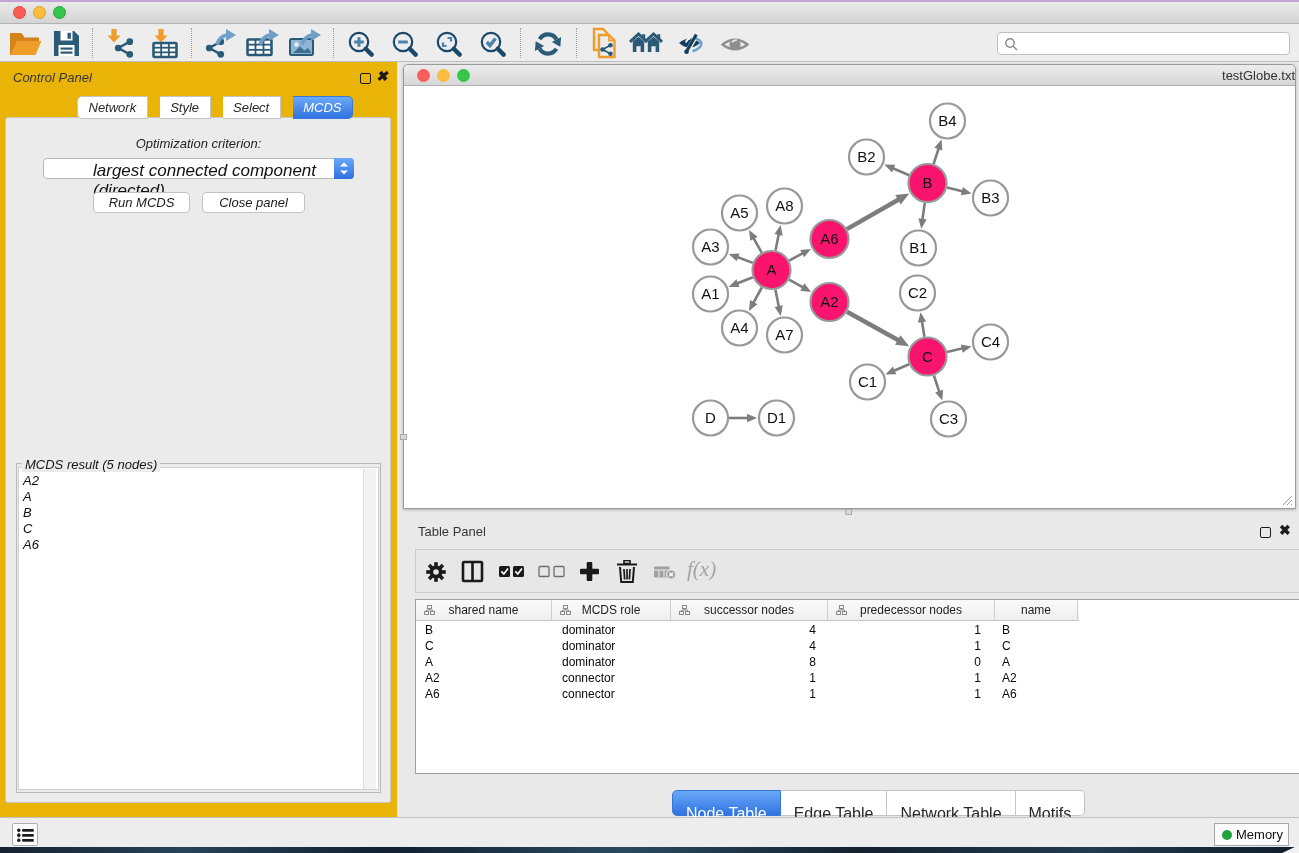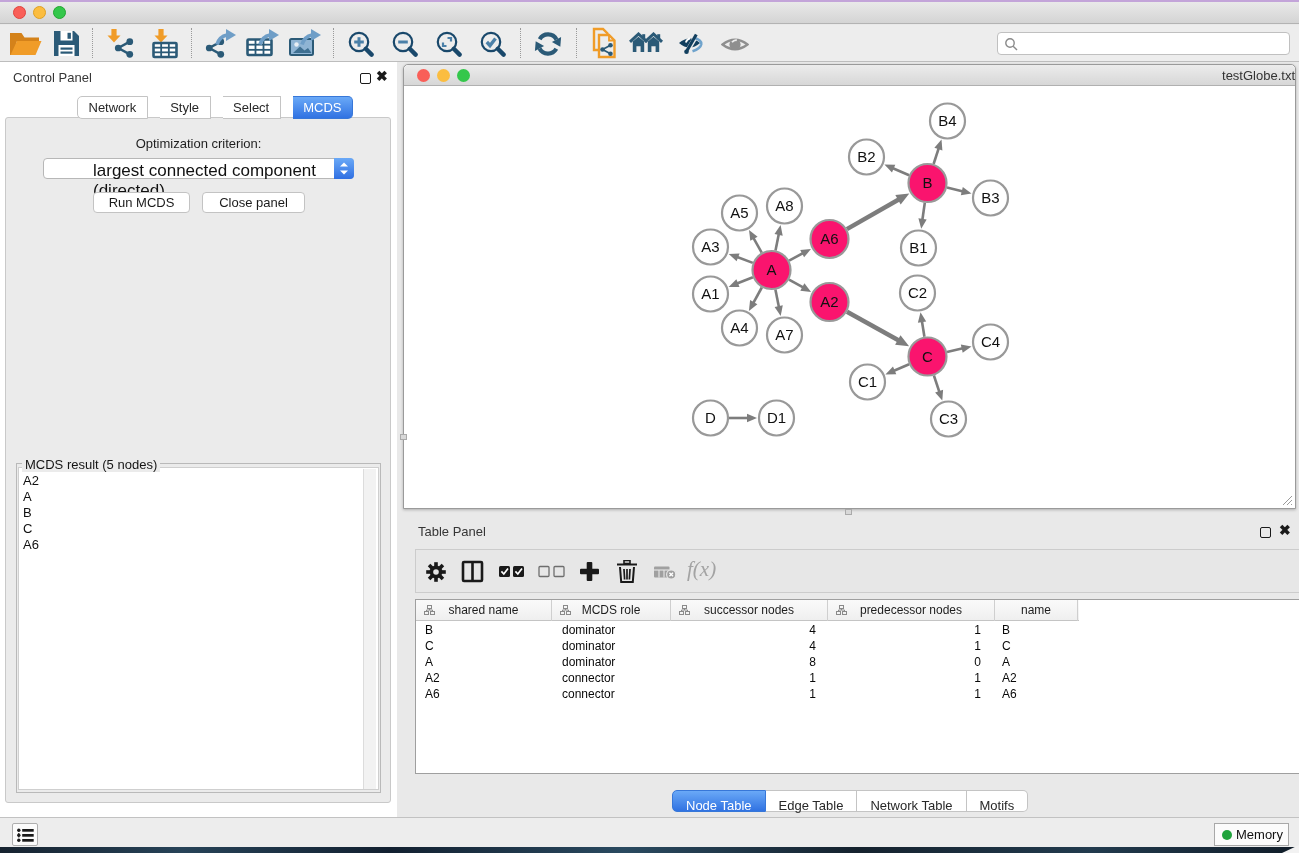--- a/index.html
+++ b/index.html
@@ -20,21 +20,21 @@
 #toolbar { position:absolute; left:0; top:25px; width:1299px; height:37px;
   background:#ededed; border-bottom:1px solid #bdbdbd; }
 #toolbar svg { position:absolute; top:4px; }
 .tsep { position:absolute; top:3px; height:30px; width:0;
   border-left:1px dotted #9a9a9a; }
 #searchbox { position:absolute; left:997px; top:7px; width:293px; height:23px;
   background:#fff; border:1px solid #c0c0c0; border-radius:4px; }
 #searchbox svg { position:absolute; left:6px; top:4px; }
 
 
-#cpanel { position:absolute; left:0; top:62px; width:397px; height:755px; background:#ffffff; }
+#cpanel { position:absolute; left:0; top:62px; width:397px; height:755px; background:#eab308;font-style:italic; }
 #cpanel .ptitle { position:absolute; left:13px; top:8px; font-size:13px; color:#363636; }
 .wsq { position:absolute; width:11px; height:11px; border:1.6px solid #1a1a1a; border-radius:2px; }
 .wx { position:absolute; font-size:14px; font-weight:bold; color:#1a1a1a; }
 #cpanel .wsq { left:360px; top:11px; } #cpanel .wx { left:376px; top:6px; }
 #cpbox { position:absolute; left:5px; top:55px; width:386px; height:686px;
   border:1px solid #c9c9c9; border-radius:3px; background:#ebebeb; }
 #tabs { position:absolute; left:77px; top:34px; height:23px; display:flex; z-index:5;gap:12px; }
 #tabs .tab { height:23px; line-height:22px; font-size:13px; color:#282828;
   background:#fff; border:1px solid #c4c4c4; border-left:none; padding:0 10.5px; }
 #tabs .tab.first { border-left:1px solid #c4c4c4; border-radius:5px 0 0 5px; }
@@ -91,22 +91,22 @@
 #tbl { position:absolute; left:12px; top:82px; width:1275px; height:175px;
   background:#fff; border:1px solid #9f9f9f; font-size:12px; }
 #thead { position:absolute; left:0; top:0; width:663px; height:21px;
   background:linear-gradient(#fafafa,#efefef); border-bottom:1px solid #c4c4c4; display:flex; }
 #thead .th { position:relative; height:21px; line-height:20px; text-align:center;
   color:#1d1d1d; border-right:1px solid #cfcfcf; font-size:12px; }
 #tbody { position:absolute; left:0; top:22px; width:1273px; }
 #tbody .tr { height:16px; line-height:16px; position:relative; color:#090909; }
 #tbody .c { position:absolute; top:0; }
 #tabs2 { position:absolute; left:269px; top:273px; height:22px; display:flex; }
-#tabs2 .tab { height:22px; line-height:21px; font-size:13px; color:#282828;
-  background:#fff; border:1px solid #c4c4c4; border-left:none; padding:4px 13px; }
+#tabs2 .tab { height:22px; line-height:21px; font-size:16px; color:#282828;
+  background:#fff; border:1px solid #c4c4c4; border-left:none; padding:12px 13px; }
 #tabs2 .tab.sel { background:linear-gradient(#6aa9f7,#3072e2); color:#fff;
   border:1px solid #3777d8; border-radius:5px 0 0 5px; }
 #tabs2 .tab.last { border-radius:0 5px 5px 0; }
 
 
 #statusbar { position:absolute; left:0; top:817px; width:1299px; height:30px;
   background:#ededed; border-top:1px solid #c2c2c2; }
 #listbtn { position:absolute; left:12px; top:5px; width:26px; height:23px;
   background:#fbfbfb; border:1px solid #aeaeae; border-radius:2px; }
 #membtn { position:absolute; left:1214px; top:5px; width:75px; height:23px;

